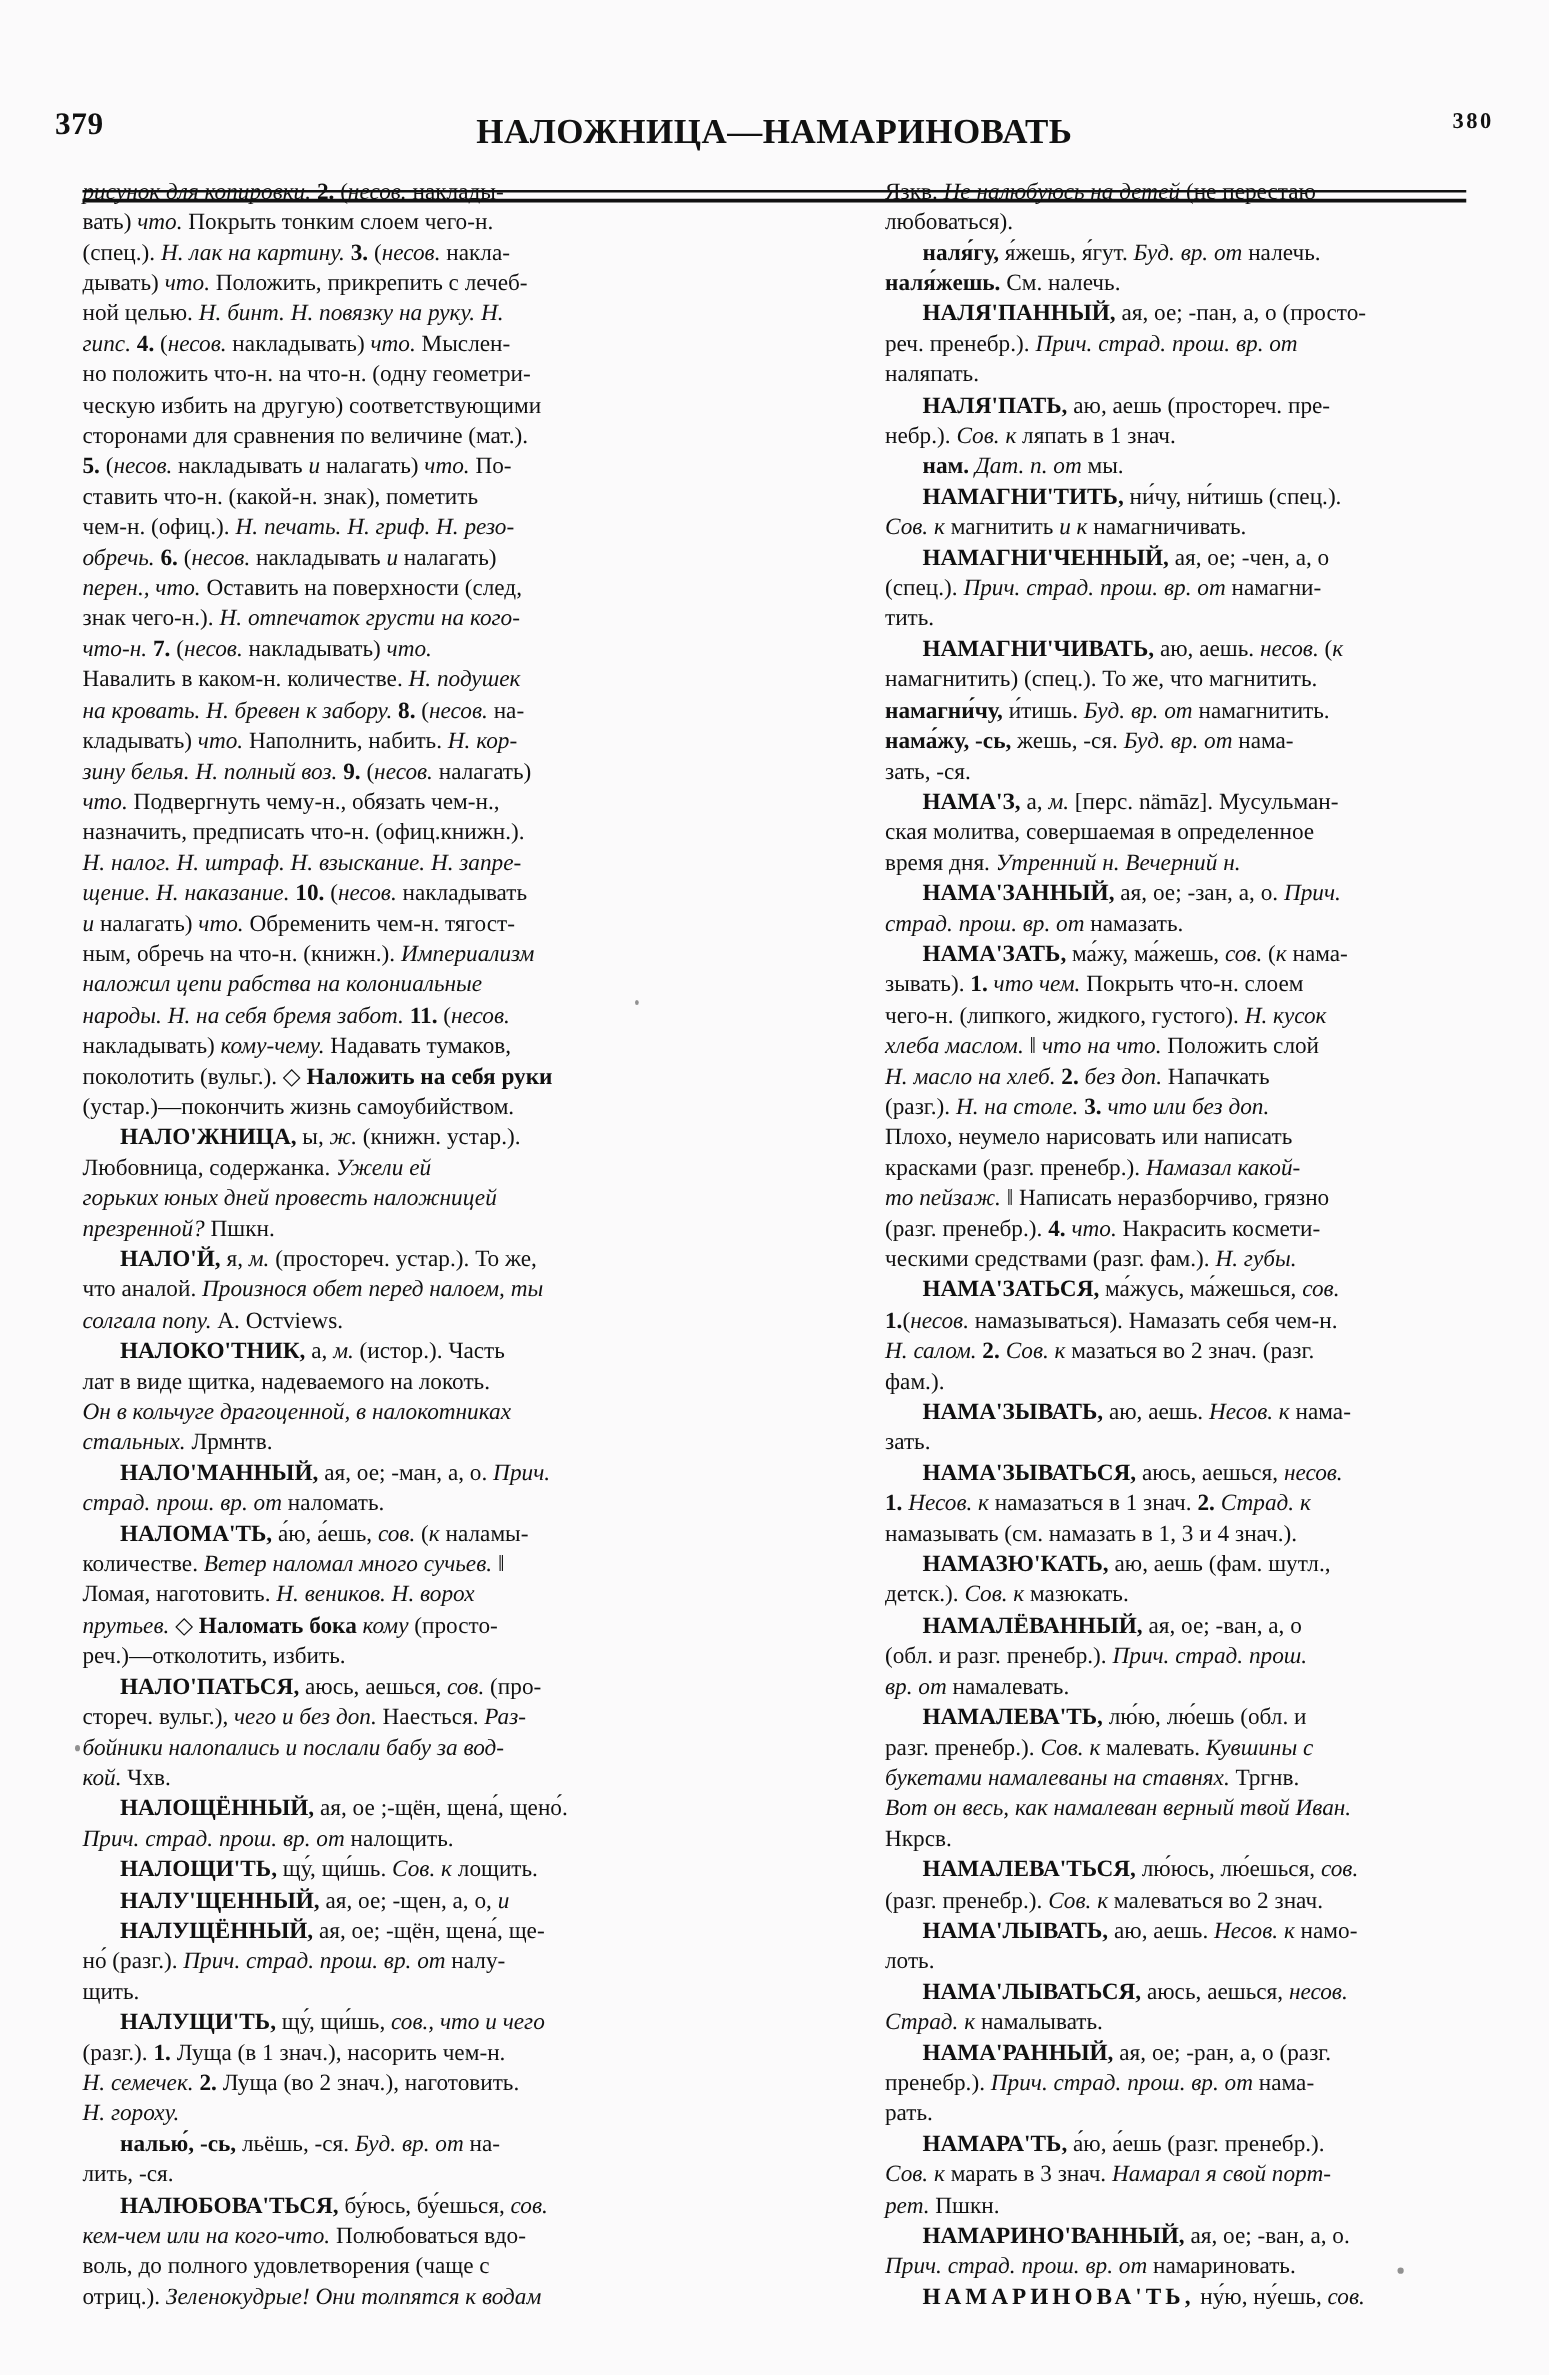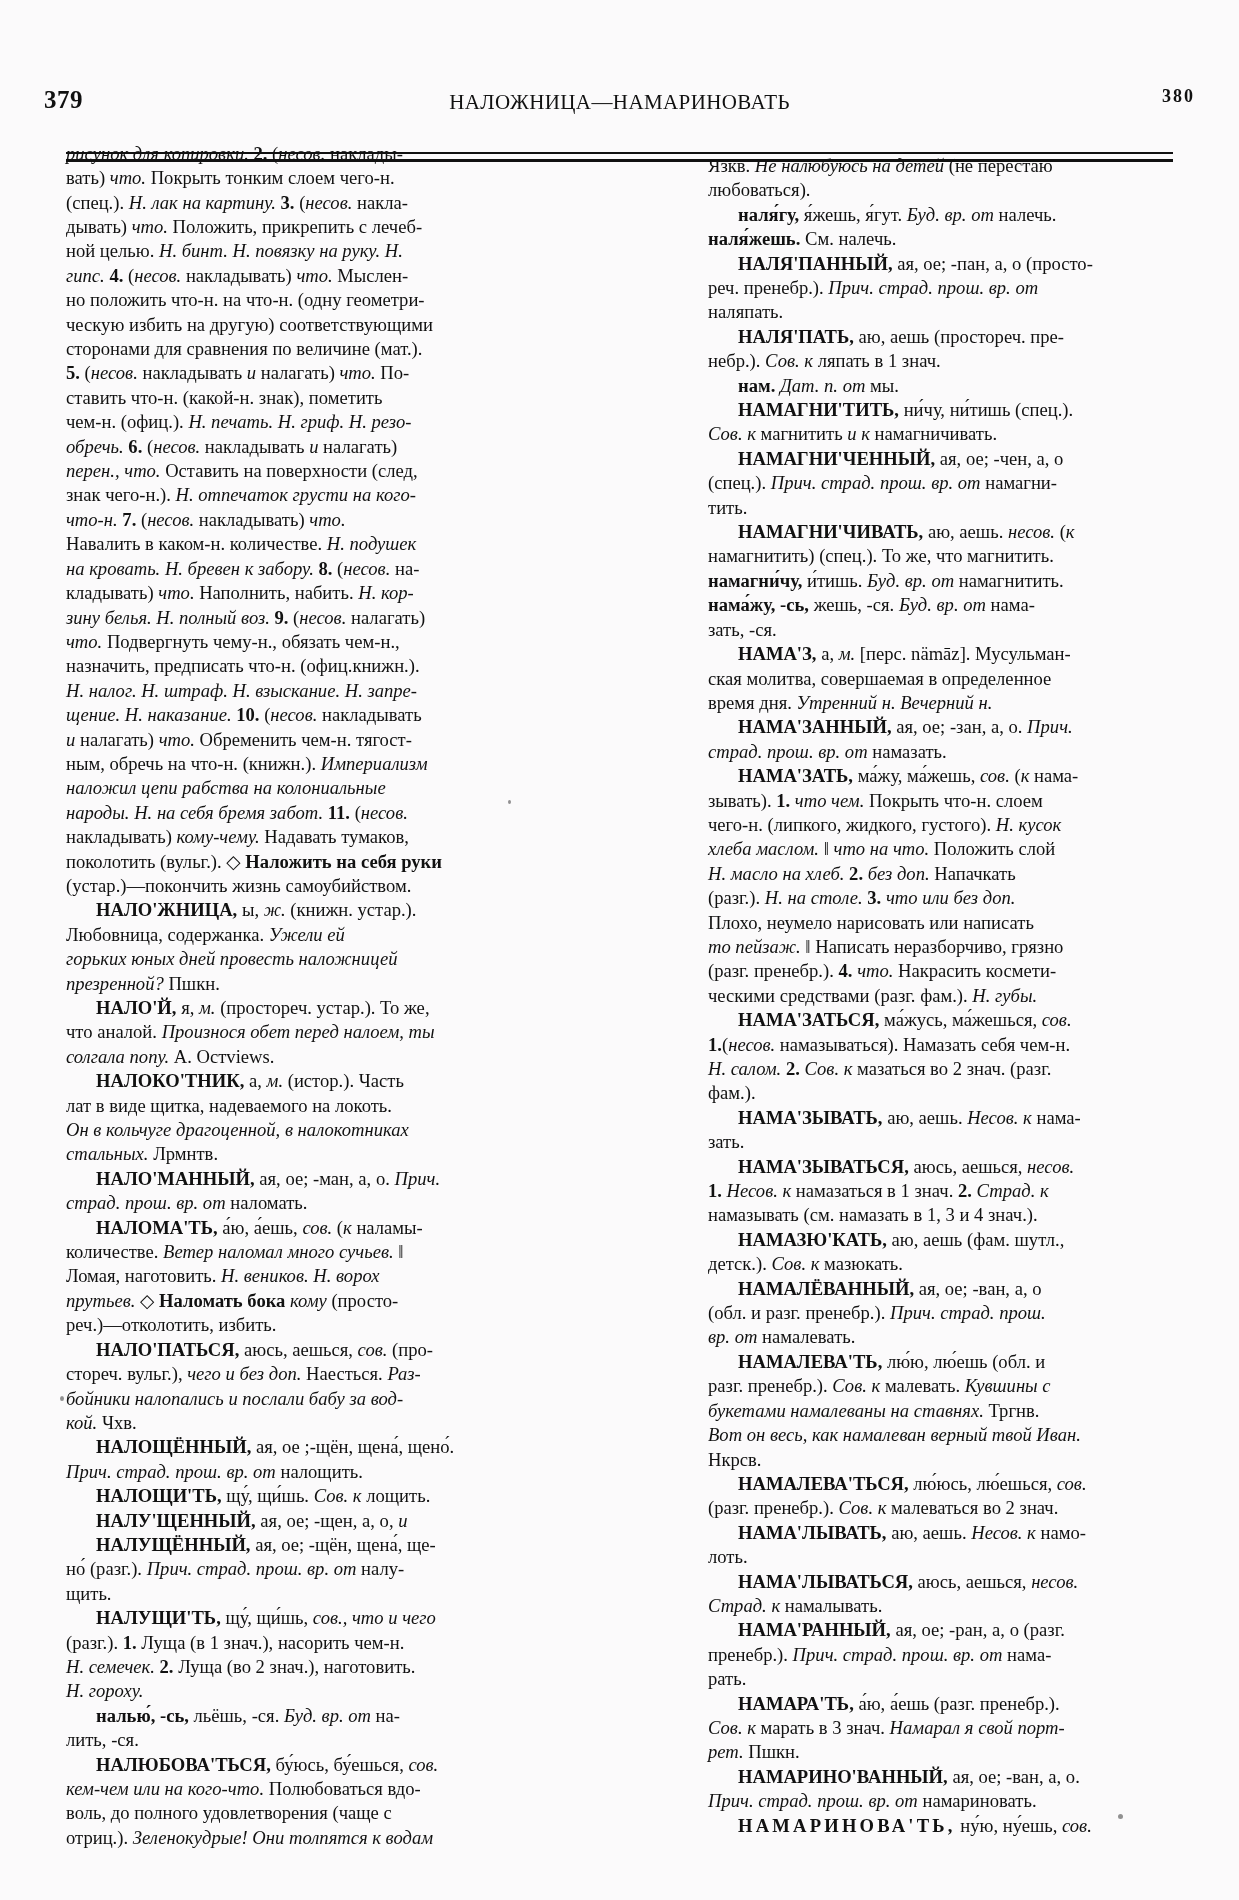--- a/index.html
+++ b/index.html
@@ -31,22 +31,22 @@
     font-size:25px;
     letter-spacing:0.5px;
     font-family:"Liberation Serif","DejaVu Serif",serif;
   }
   .folio-left{left:44px;}
   .folio-right{right:44px;font-size:18px;letter-spacing:2px;}
   .runtitle{
     position:absolute;
     left:0;right:0;top:4px;
     text-align:center;
-    font-weight:normal;
-    font-size:21px;
+    font-weight:bold;
+    font-size:28px;
     letter-spacing:0.4px;
   }
 
   
   .rule{
     position:absolute;
     left:66px;right:66px;
     top:152px;
     height:5px;
     border-top:2px solid #111;
@@ -210,20 +210,21 @@
         <p>время дня. <i>Утренний н. Вечерний н.</i></p>
         <p class="ind"><b>НАМА'ЗАННЫЙ,</b> ая, ое; -зан, а, о. <i>Прич.</i></p>
         <p><i>страд. прош. вр. от</i> намазать.</p>
         <p class="ind"><b>НАМА'ЗАТЬ,</b> ма́жу, ма́жешь, <i>сов.</i> (<i>к</i> нама-</p>
         <p>зывать). <b>1.</b> <i>что чем.</i> Покрыть что-н. слоем</p>
         <p>чего-н. (липкого, жидкого, густого). <i>Н. кусок</i></p>
         <p><i>хлеба маслом.</i> ‖ <i>что на что.</i> Положить слой</p>
         <p><i>Н. масло на хлеб.</i> <b>2.</b> <i>без доп.</i> Напачкать</p>
         <p>(разг.). <i>Н. на столе.</i> <b>3.</b> <i>что или без доп.</i></p>
         <p>Плохо, неумело нарисовать или написать</p>
+        <p>красками (разг. пренебр.). <i>Намазал какой-</i></p>
         <p><i>то пейзаж.</i> ‖ Написать неразборчиво, грязно</p>
         <p>(разг. пренебр.). <b>4.</b> <i>что.</i> Накрасить космети-</p>
         <p>ческими средствами (разг. фам.). <i>Н. губы.</i></p>
         <p class="ind"><b>НАМА'ЗАТЬСЯ,</b> ма́жусь, ма́жешься, <i>сов.</i></p>
         <p><b>1.</b>(<i>несов.</i> намазываться). Намазать себя чем-н.</p>
         <p><i>Н. салом.</i> <b>2.</b> <i>Сов. к</i> мазаться во 2 знач. (разг.</p>
         <p>фам.).</p>
         <p class="ind"><b>НАМА'ЗЫВАТЬ,</b> аю, аешь. <i>Несов. к</i> нама-</p>
         <p>зать.</p>
         <p class="ind"><b>НАМА'ЗЫВАТЬСЯ,</b> аюсь, аешься, <i>несов.</i></p>

